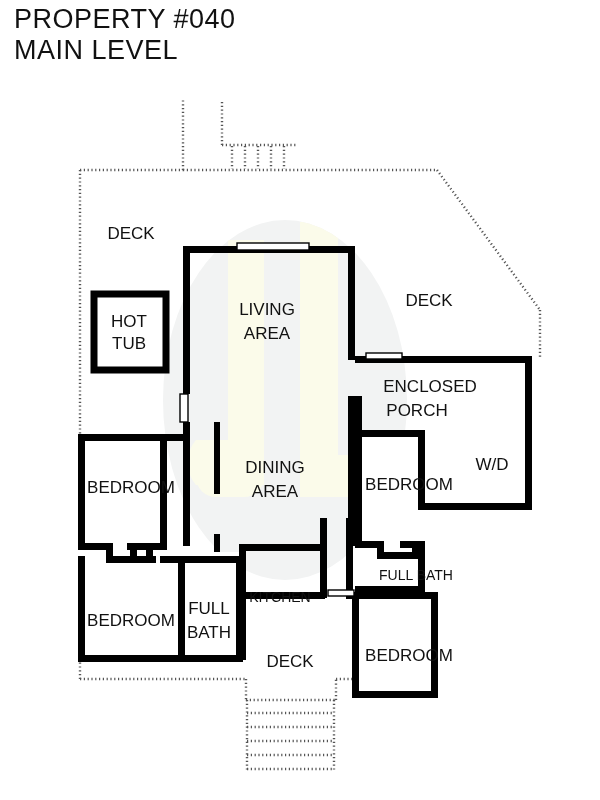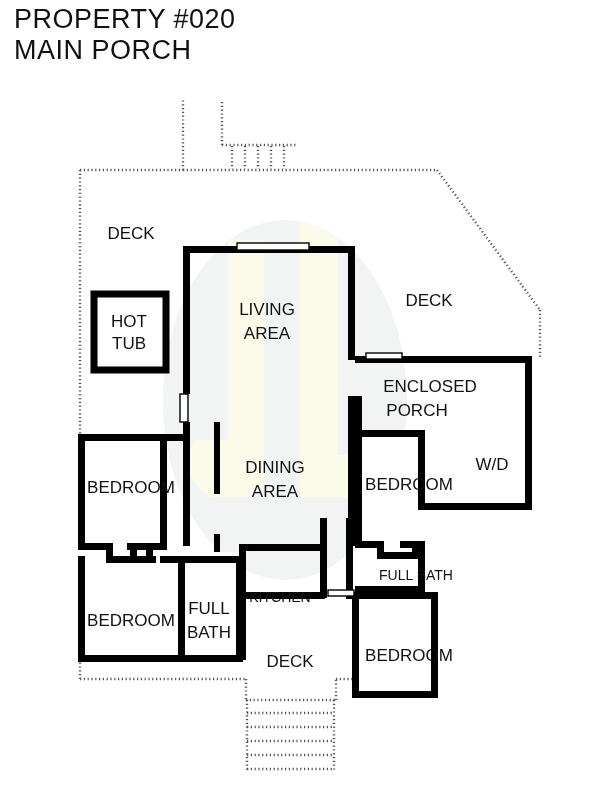--- a/index.html
+++ b/index.html
@@ -15,22 +15,22 @@
   .footer{position:absolute;left:0;bottom:0;width:600px;height:80px;}
 
   .svgtext{font-family:"Liberation Sans",sans-serif;fill:#111;}
 </style>
 </head>
 <body>
 
 <div id="page">
 
   <div class="title-block">
-    <div class="title-line">PROPERTY #020</div>
-    <div class="title-line l2">MAIN PORCH</div>
+    <div class="title-line">PROPERTY #040</div>
+    <div class="title-line l2">MAIN LEVEL</div>
   </div>
 
   <svg id="plan" viewBox="0 0 600 800">
 
     <defs>
       <clipPath id="wmclip">
         <ellipse cx="285" cy="400" rx="122" ry="180"></ellipse>
       </clipPath>
     </defs>
 

